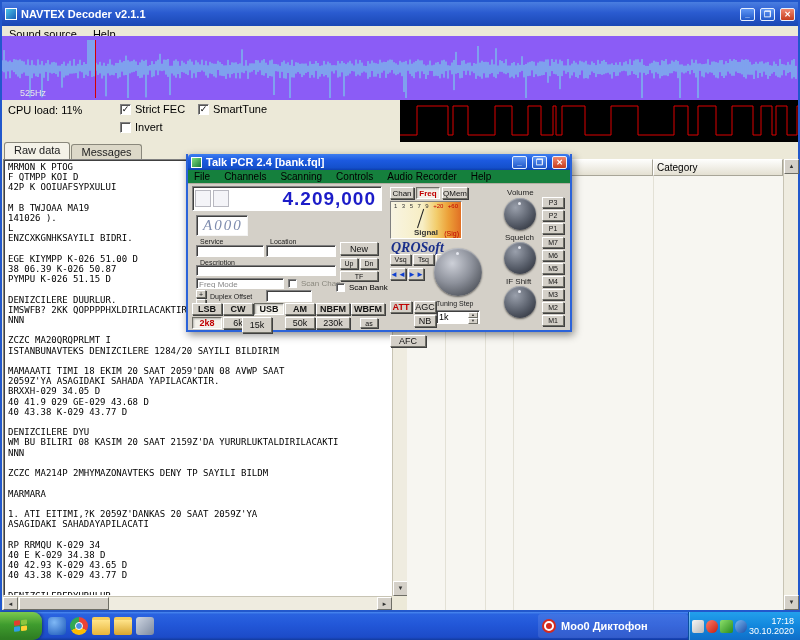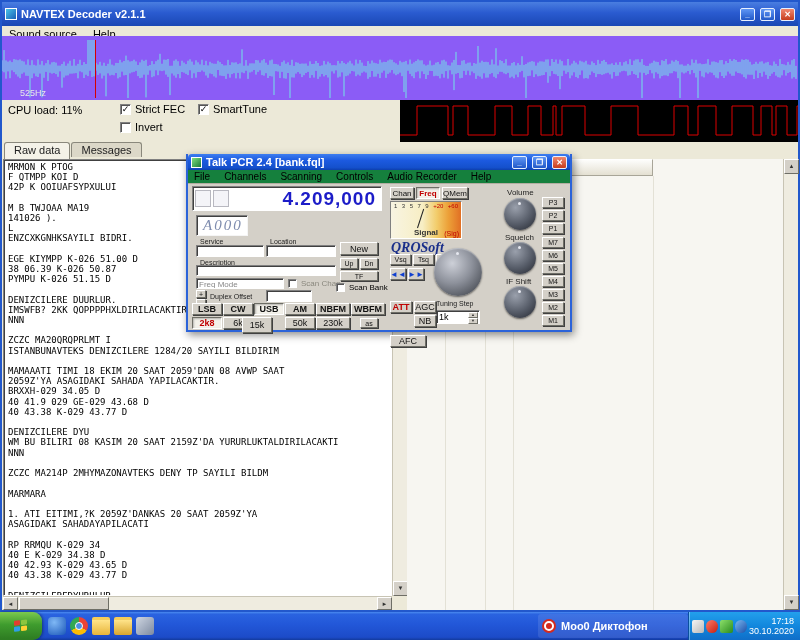--- a/index.html
+++ b/index.html
@@ -27,21 +27,21 @@
   
   #navtex-window { position:absolute; left:0; top:0; width:800px; height:612px; border:2px solid #2258cc; background:#ece9d8; }
   #navtex-window .titlebar { border-radius:0; height:24px; background:linear-gradient(180deg,#4a7ee0 0%, #2a5bd0 45%, #1a48b4 100%); }
   #nv-menubar { height:16px; }
   #spectrum { position:absolute; left:0; top:34px; width:796px; height:64px; background:#8b5cf6; }
   #freq-marker { position:absolute; left:93px; top:4px; width:1px; height:58px; background:#d40000; }
   #freq-marker-label { position:absolute; left:18px; bottom:2px; color:#e8e8e8; font-size:9px; }
   #controls-strip { position:absolute; left:0; top:98px; width:796px; height:42px; background:#ece9d8; }
   #scope { position:absolute; left:398px; top:0; width:398px; height:42px; background:#000; }
   #cpu-load { position:absolute; left:6px; top:4px; font-size:11px; color:#000; }
-  #tabs-row { position:absolute; left:0; top:140px; width:796px; height:17px; background:#ece9d8; display:flex; align-items:flex-start; padding-left:2px; }
+  #tabs-row { position:absolute; left:0; top:140px; width:796px; height:17px; background:#ece9d8; display:flex; align-items:flex-end; padding-left:2px; }
   .tab { border:1px solid #8a887c; border-bottom:none; border-radius:3px 3px 0 0; padding:1px 9px 2px; font-size:11px; background:#dcd8c8; color:#222; margin-right:1px; height:15px; }
   .tab.active { background:#f4f2e8; height:17px; font-weight:normal; }
 
   #left-panel { position:absolute; left:1px; top:157px; width:404px; height:451px; }
   #raw-text { position:absolute; left:0; top:0; width:389px; height:437px; background:#fff; border:1px solid; border-color:#808080 #fff #fff #808080; box-shadow:inset 1px 1px 0 #404040; overflow:hidden; font-family:"DejaVu Sans Mono", monospace; font-size:9px; line-height:10.2px; padding:2px 0 0 4px; color:#000; white-space:pre; }
   .vscroll { position:absolute; width:15px; background:#efece0; border-left:1px solid #c8c4b4; }
   .hscroll { position:absolute; height:14px; background:#efece0; border-top:1px solid #c8c4b4; }
   .sc-btn { position:absolute; width:15px; height:15px; background:#d4d0c8; border:1px solid; border-color:#fff #6e6e66 #6e6e66 #fff; font-size:6px; color:#333; text-align:center; line-height:13px; }
   .sc-thumb { position:absolute; background:#d4d0c8; border:1px solid; border-color:#fff #6e6e66 #6e6e66 #fff; }
 
@@ -202,20 +202,21 @@
         <span class="sc-thumb" style="left:16px; top:0; width:90px; height:13px;"></span>
         <span class="sc-btn" style="right:0; top:0; height:13px;">►</span>
       </div>
     </div>
 
     <div id="right-panel">
       <span class="col-h" style="left:0; width:38px;">Mess...</span>
       <span class="col-h" style="left:38px; width:40px;">Station</span>
       <span class="col-h" style="left:78px; width:28px;">Type</span>
       <span class="col-h" style="left:106px; width:140px;">Date &amp; Time</span>
+      <span class="col-h" style="left:246px; width:130px;">Category</span>
       <div class="gridline" style="left:38px;"></div>
       <div class="gridline" style="left:78px;"></div>
       <div class="gridline" style="left:106px;"></div>
       <div class="gridline" style="left:246px;"></div>
       <div class="vscroll" style="left:376px; top:0; height:451px;">
         <span class="sc-btn" style="left:0; top:0;">▲</span>
         <span class="sc-btn" style="left:0; bottom:0;">▼</span>
       </div>
     </div>
   </div>

